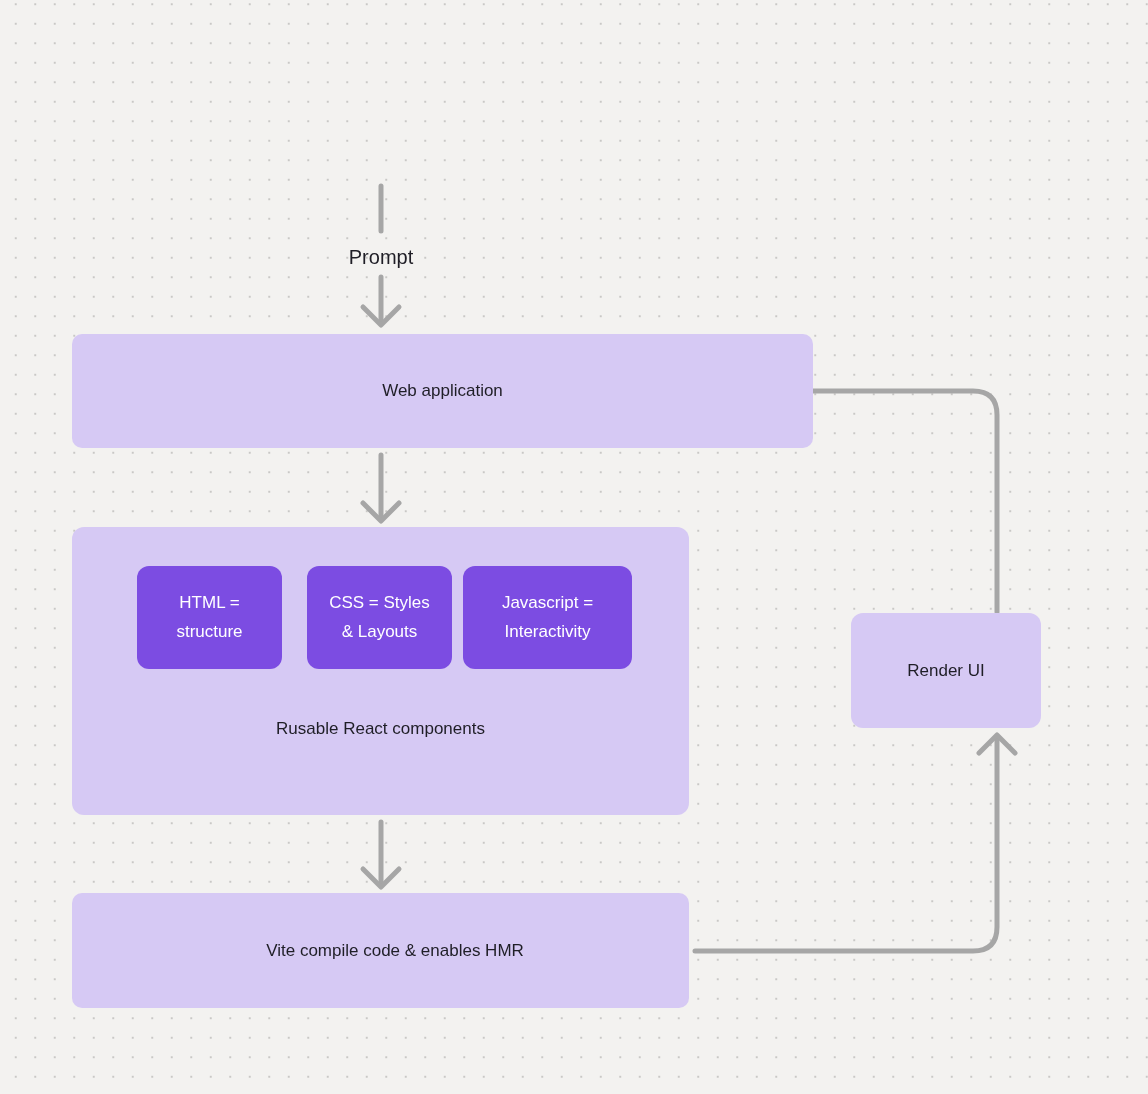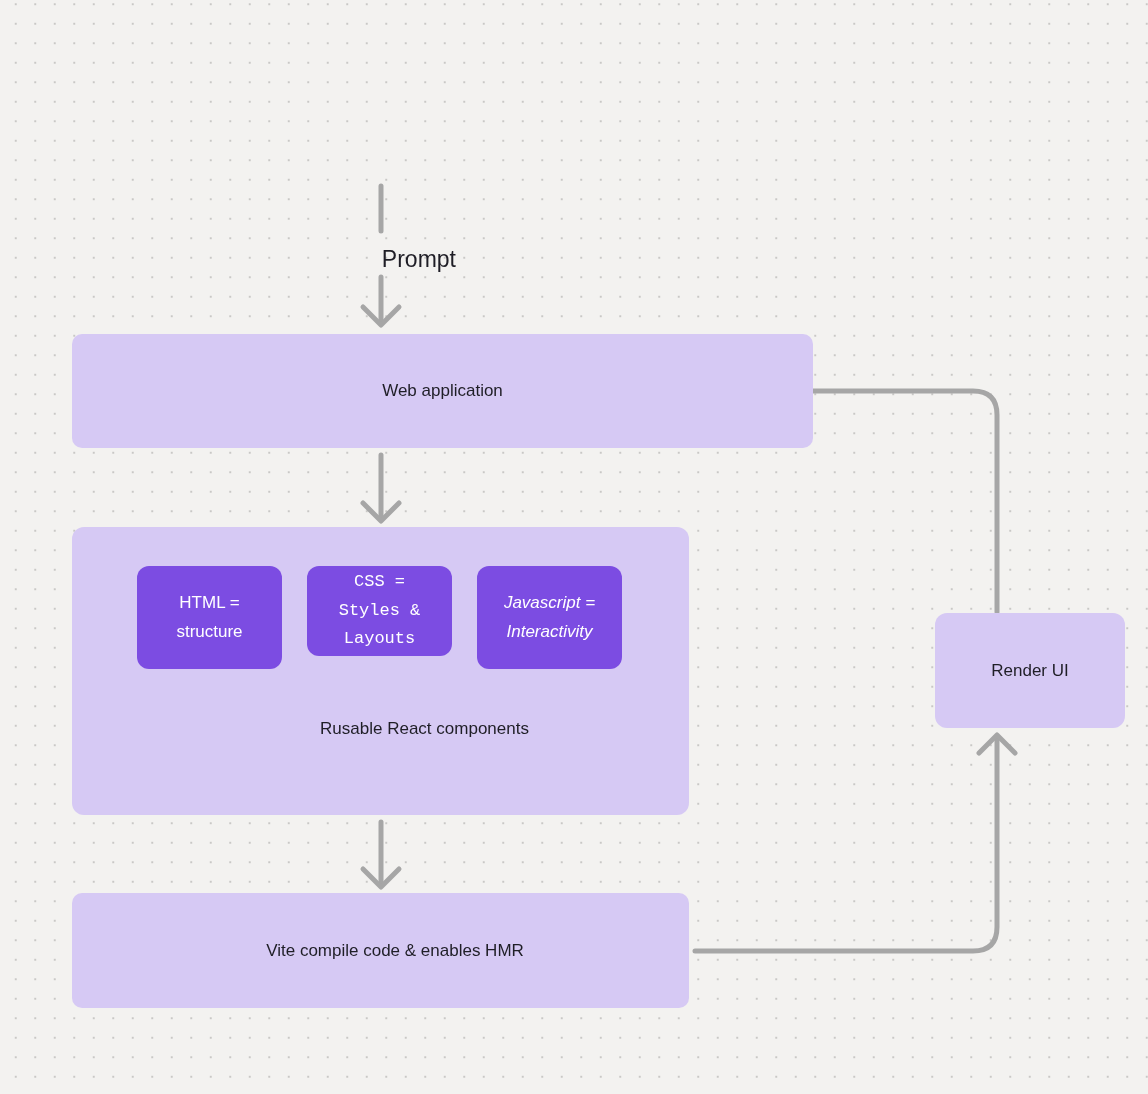--- a/index.html
+++ b/index.html
@@ -52,43 +52,42 @@
     font-size: 17px;
     font-weight: 500;
     line-height: 1.7;
     border-radius: 12px;
     padding: 0 17px;
   }
   .node-user          { left: 72px;  top: 63px;  width: 617px; height: 115px; }
   .node-webapp        { left: 72px;  top: 334px; width: 741px; height: 114px; }
   .node-group         { left: 72px;  top: 527px; width: 617px; height: 288px; border-radius: 12px; }
   .node-html          { left: 137px; top: 566px; width: 145px; height: 103px; }
-  .node-css           { left: 307px; top: 566px; width: 145px; height: 90px; font-family: Liberation Mono, monospace; }
-  .node-js            { left: 477px; top: 566px; width: 145px; height: 103px; font-style: italic; }
+  .node-css           { left: 307px; top: 566px; width: 145px; height: 103px; }
+  .node-js            { left: 463px; top: 566px; width: 169px; height: 103px; }
   .node-vite          { left: 72px;  top: 893px; width: 617px; height: 115px; padding-left: 29px; }
-  .node-render        { left: 935px; top: 613px; width: 190px; height: 115px; border-radius: 12px; }
+  .node-render        { left: 851px; top: 613px; width: 190px; height: 115px; border-radius: 12px; }
   .group-caption {
     position: absolute;
     left: 72px;
     top: 719px;
     width: 617px;
     text-align: center;
     color: var(--text, #1f1e26);
     font-size: 17px;
     font-weight: 500;
-    padding-left: 44px;
   }
   .edge-label {
     position: absolute;
     left: 306px;
     top: 246px;
     width: 150px;
-    text-align: right;
+    text-align: center;
     color: var(--text, #1f1e26);
-    font-size: 23px;
+    font-size: 20px;
     font-weight: 500;
   }
 </style>
 </head>
 <body>
 
 <div class="canvas">
 
   <svg class="connector-layer" viewBox="0 0 1148 1094" aria-hidden="true">
 

